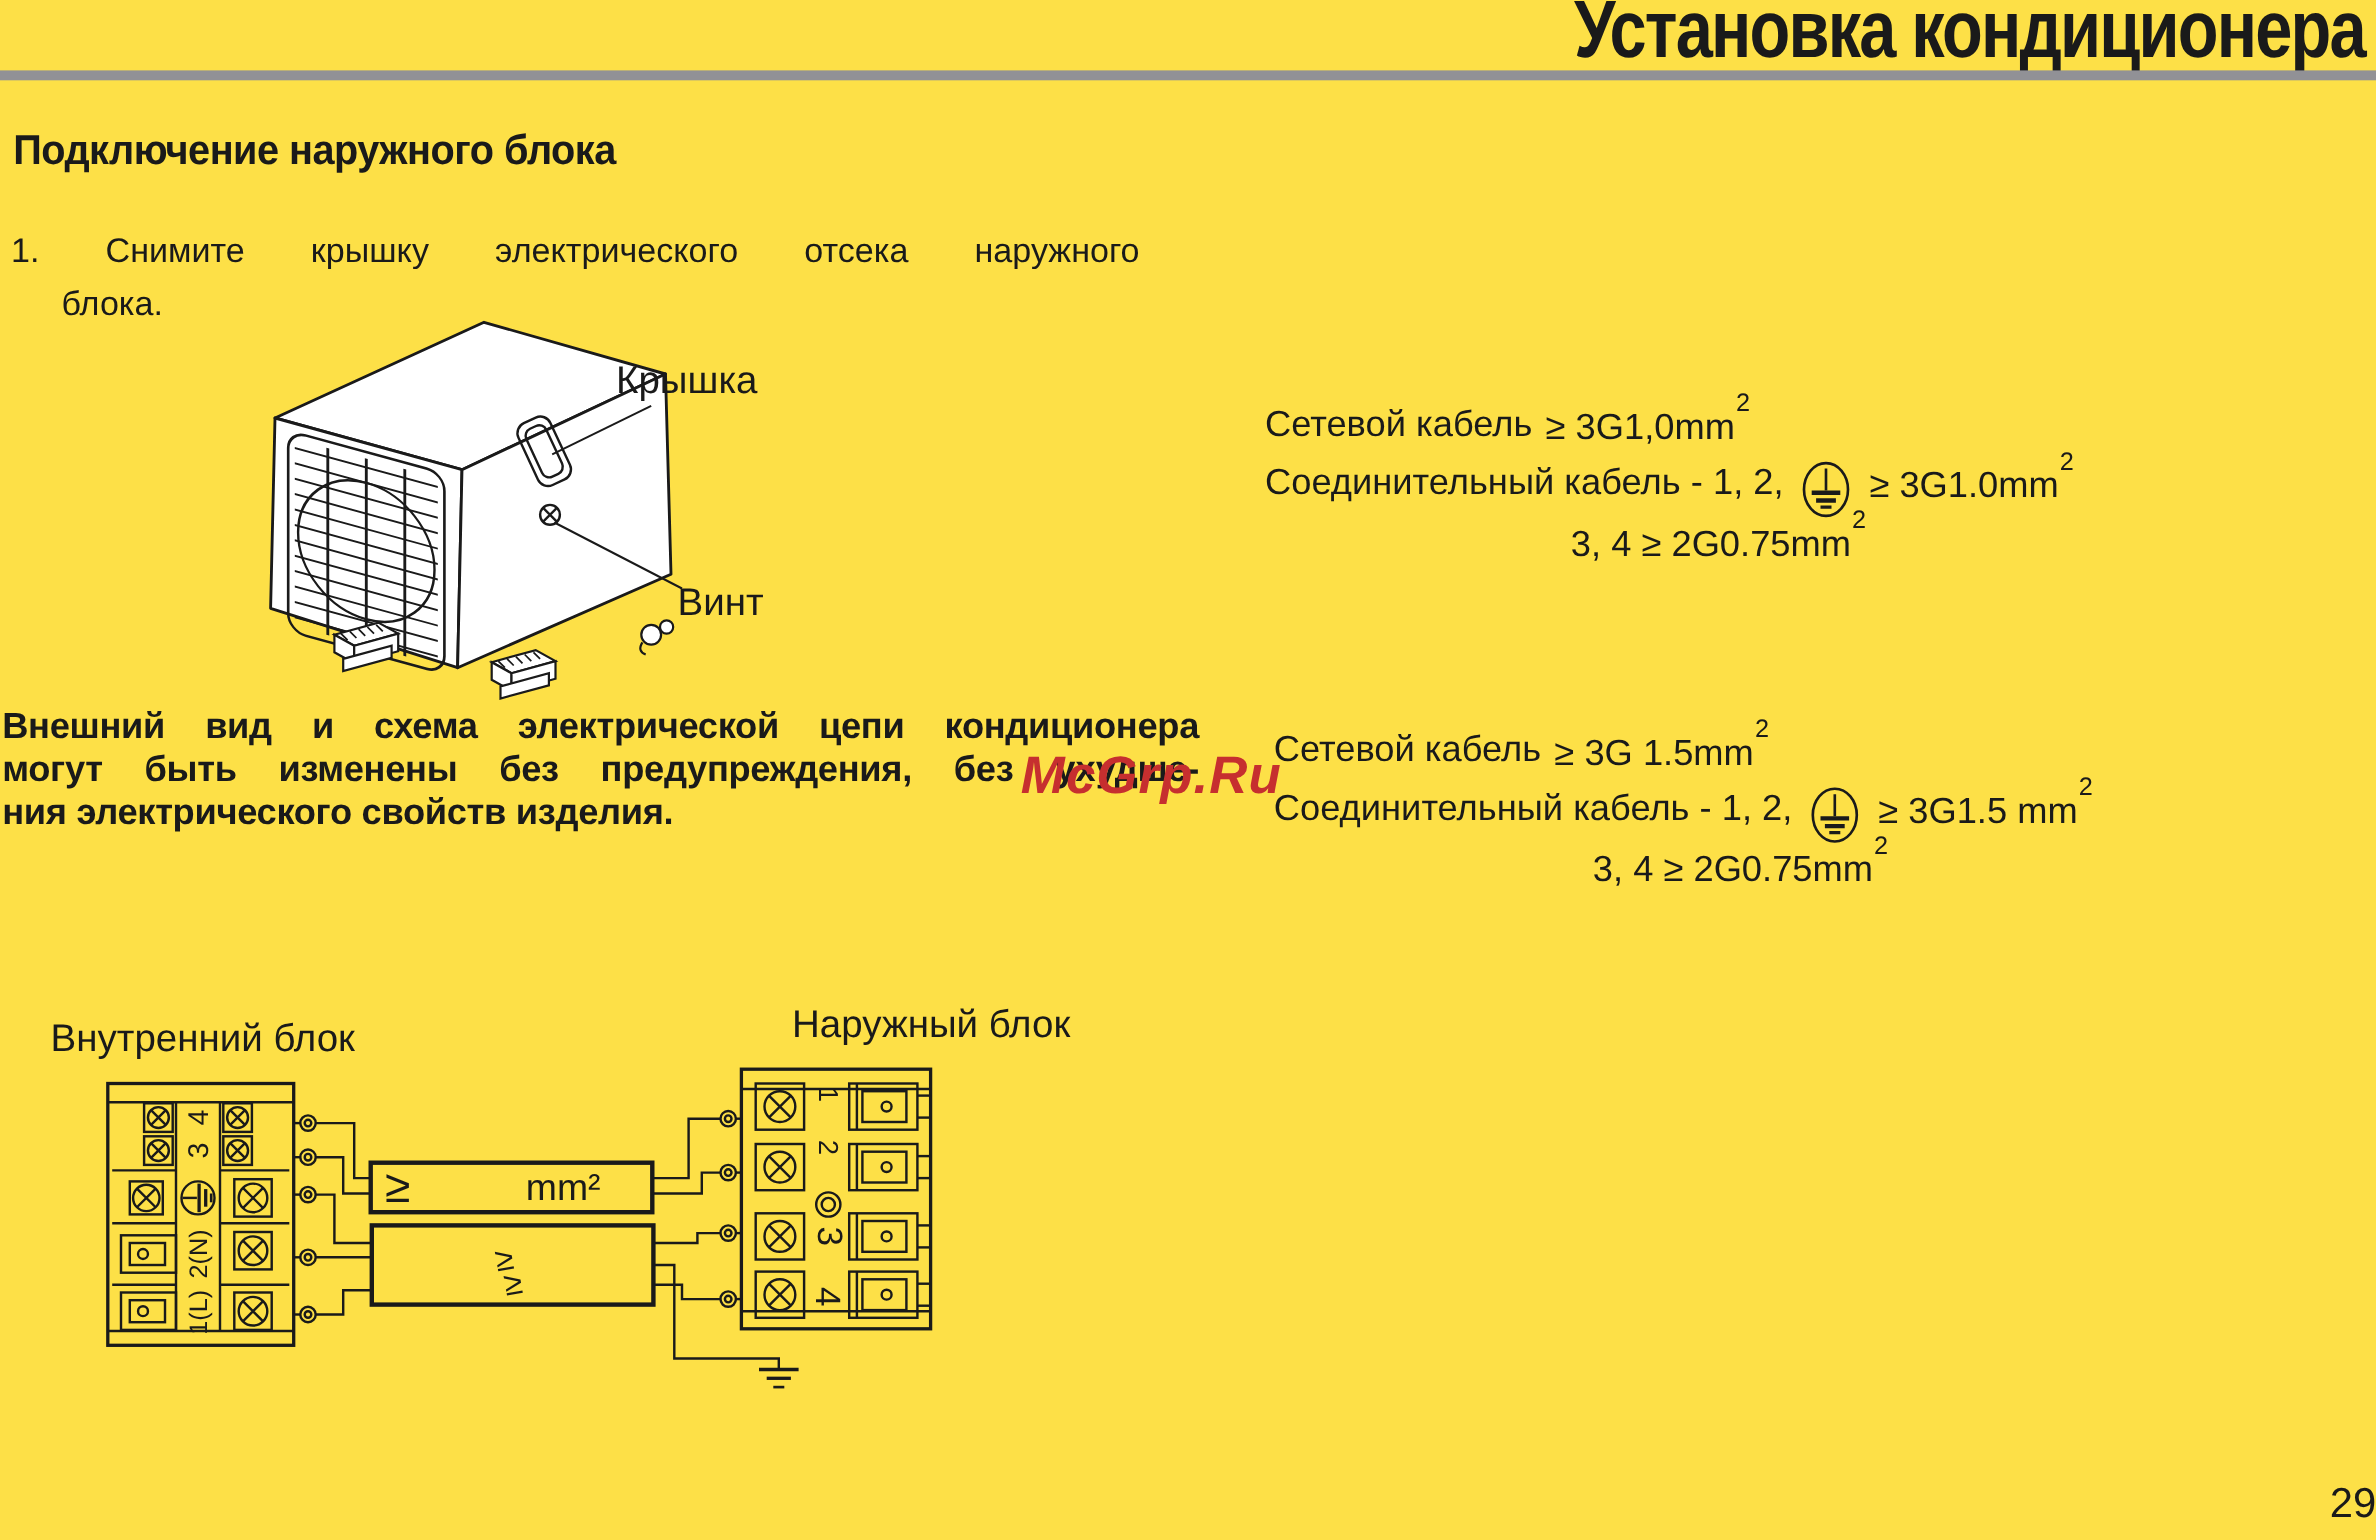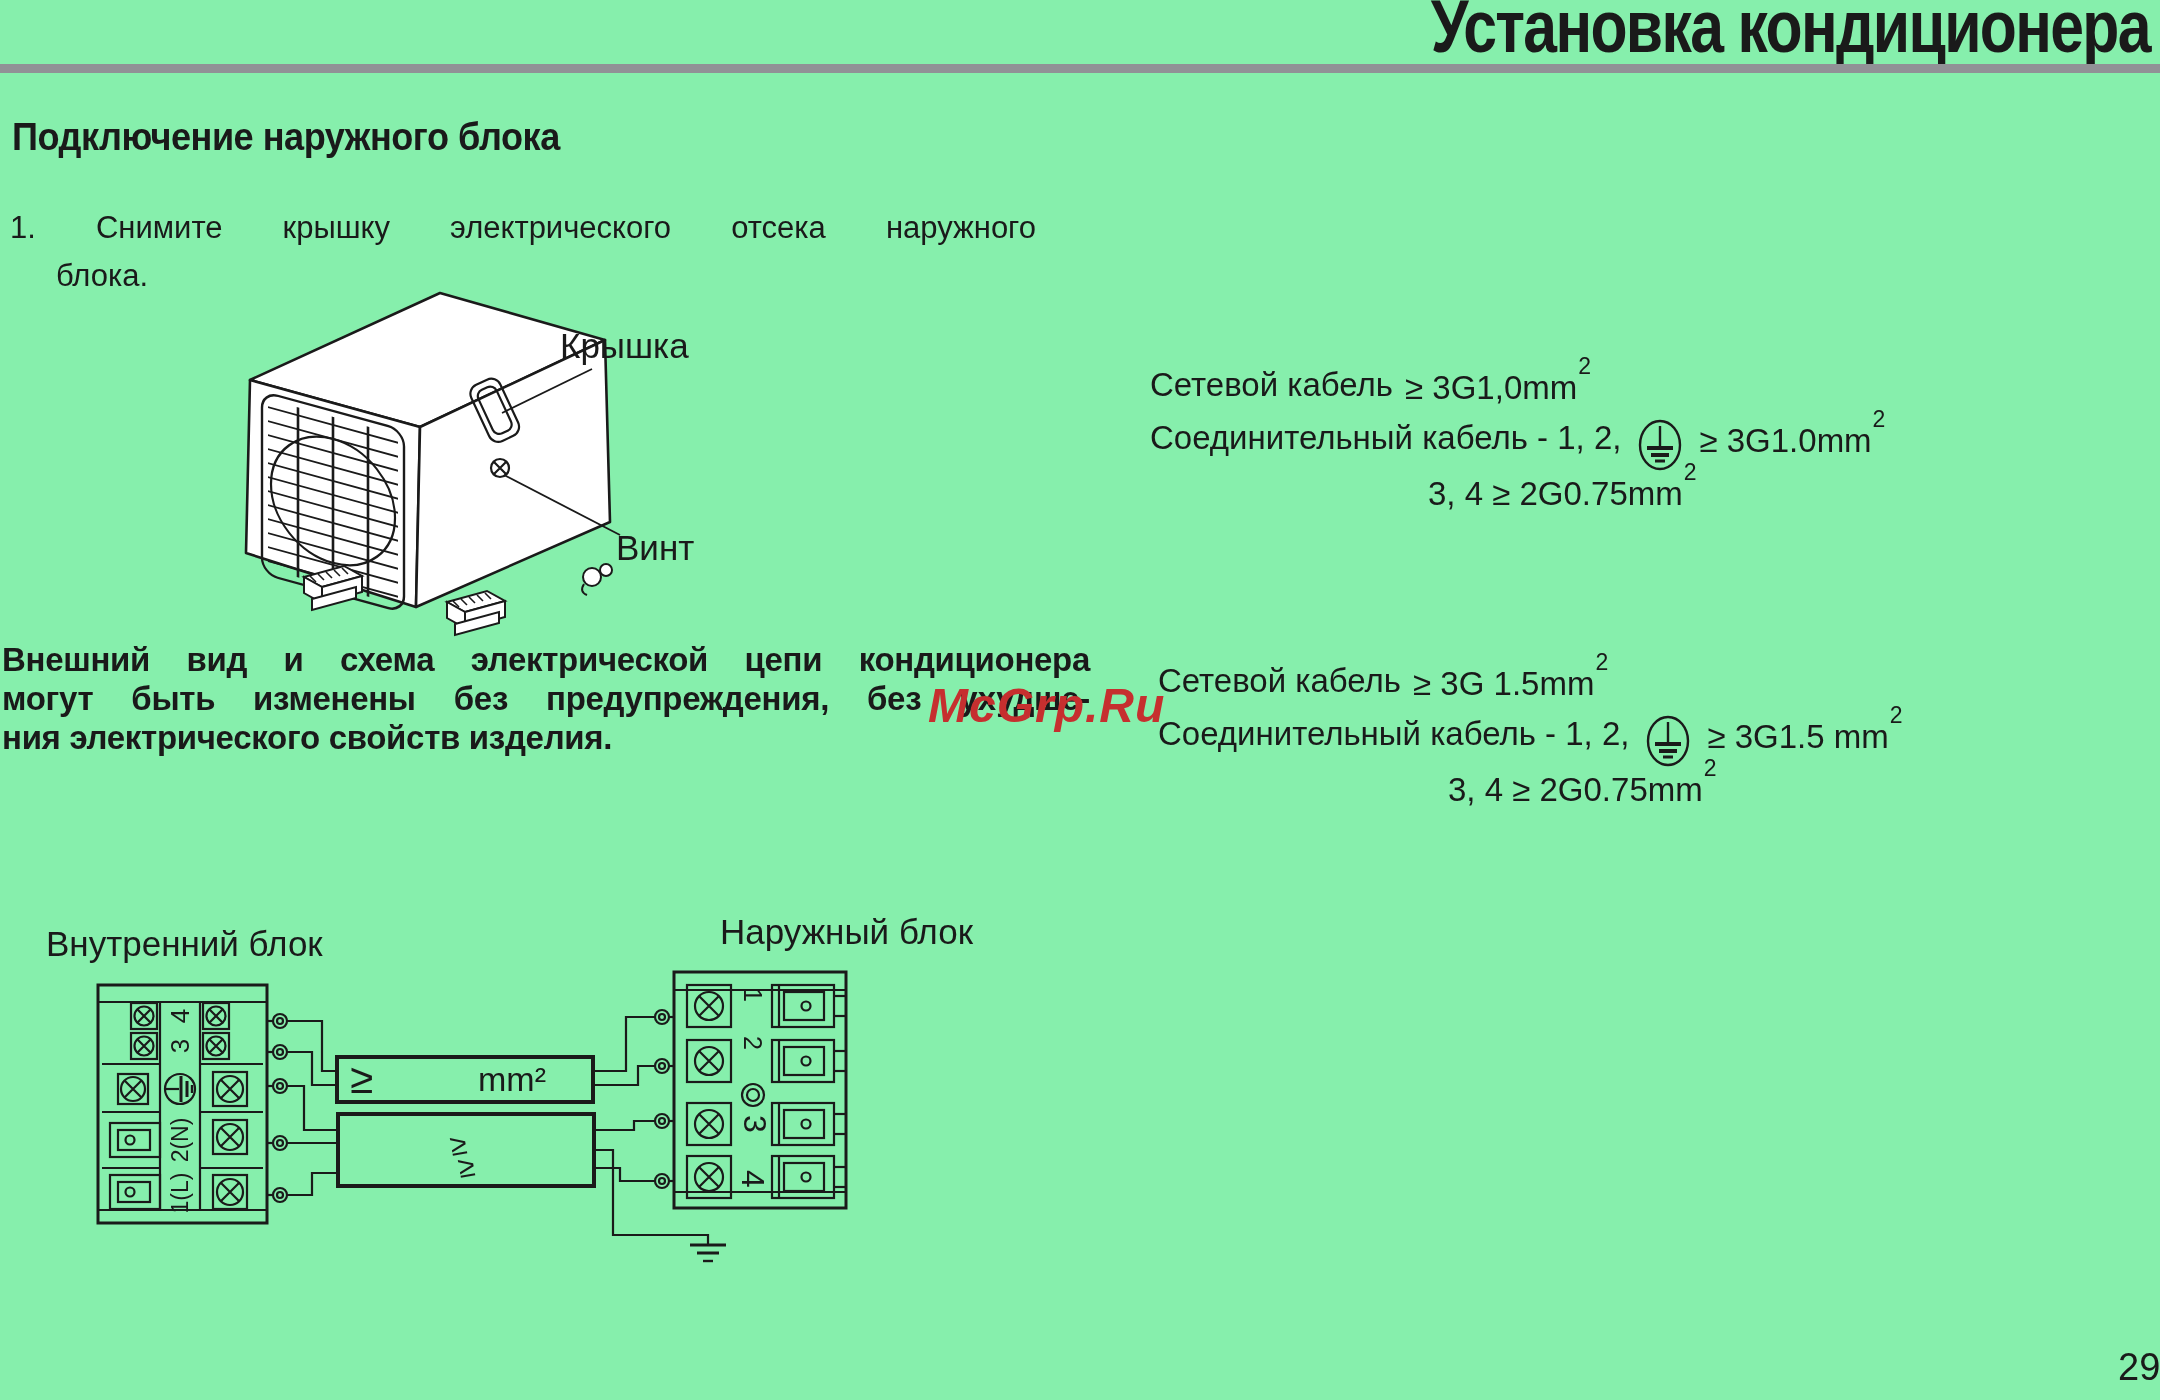--- a/index.html
+++ b/index.html
@@ -1,16 +1,16 @@
 <!DOCTYPE html>
 <html><head>
 <meta charset="utf-8">
 <style>
   html,body{margin:0;padding:0;background:#e8e8e8;}
-  .page{position:relative;width:2160px;height:1400px;background:#86efac;
+  .page{position:relative;width:2160px;height:1400px;background:#fde047;
         font-family:"Liberation Sans", sans-serif;color:#1a1a1a;overflow:hidden;}
   .abs{position:absolute;}
   .doc-title{right:10px;top:-10px;font-size:74px;line-height:74px;font-weight:bold;
              transform:scaleX(0.82);transform-origin:right center;letter-spacing:-2px;white-space:nowrap;}
   .rule{left:0;top:64px;width:2160px;height:9px;background:#919196;}
   .section-heading{left:12px;top:116px;font-size:38px;font-weight:bold;letter-spacing:-0.5px;
                    transform:scaleX(0.95);transform-origin:left center;white-space:nowrap;}
   .step1{left:10px;top:204px;width:1026px;font-size:31px;line-height:48px;}
   .just{text-align:justify;text-align-last:justify;}
   .step1 .cont{padding-left:46px;}

